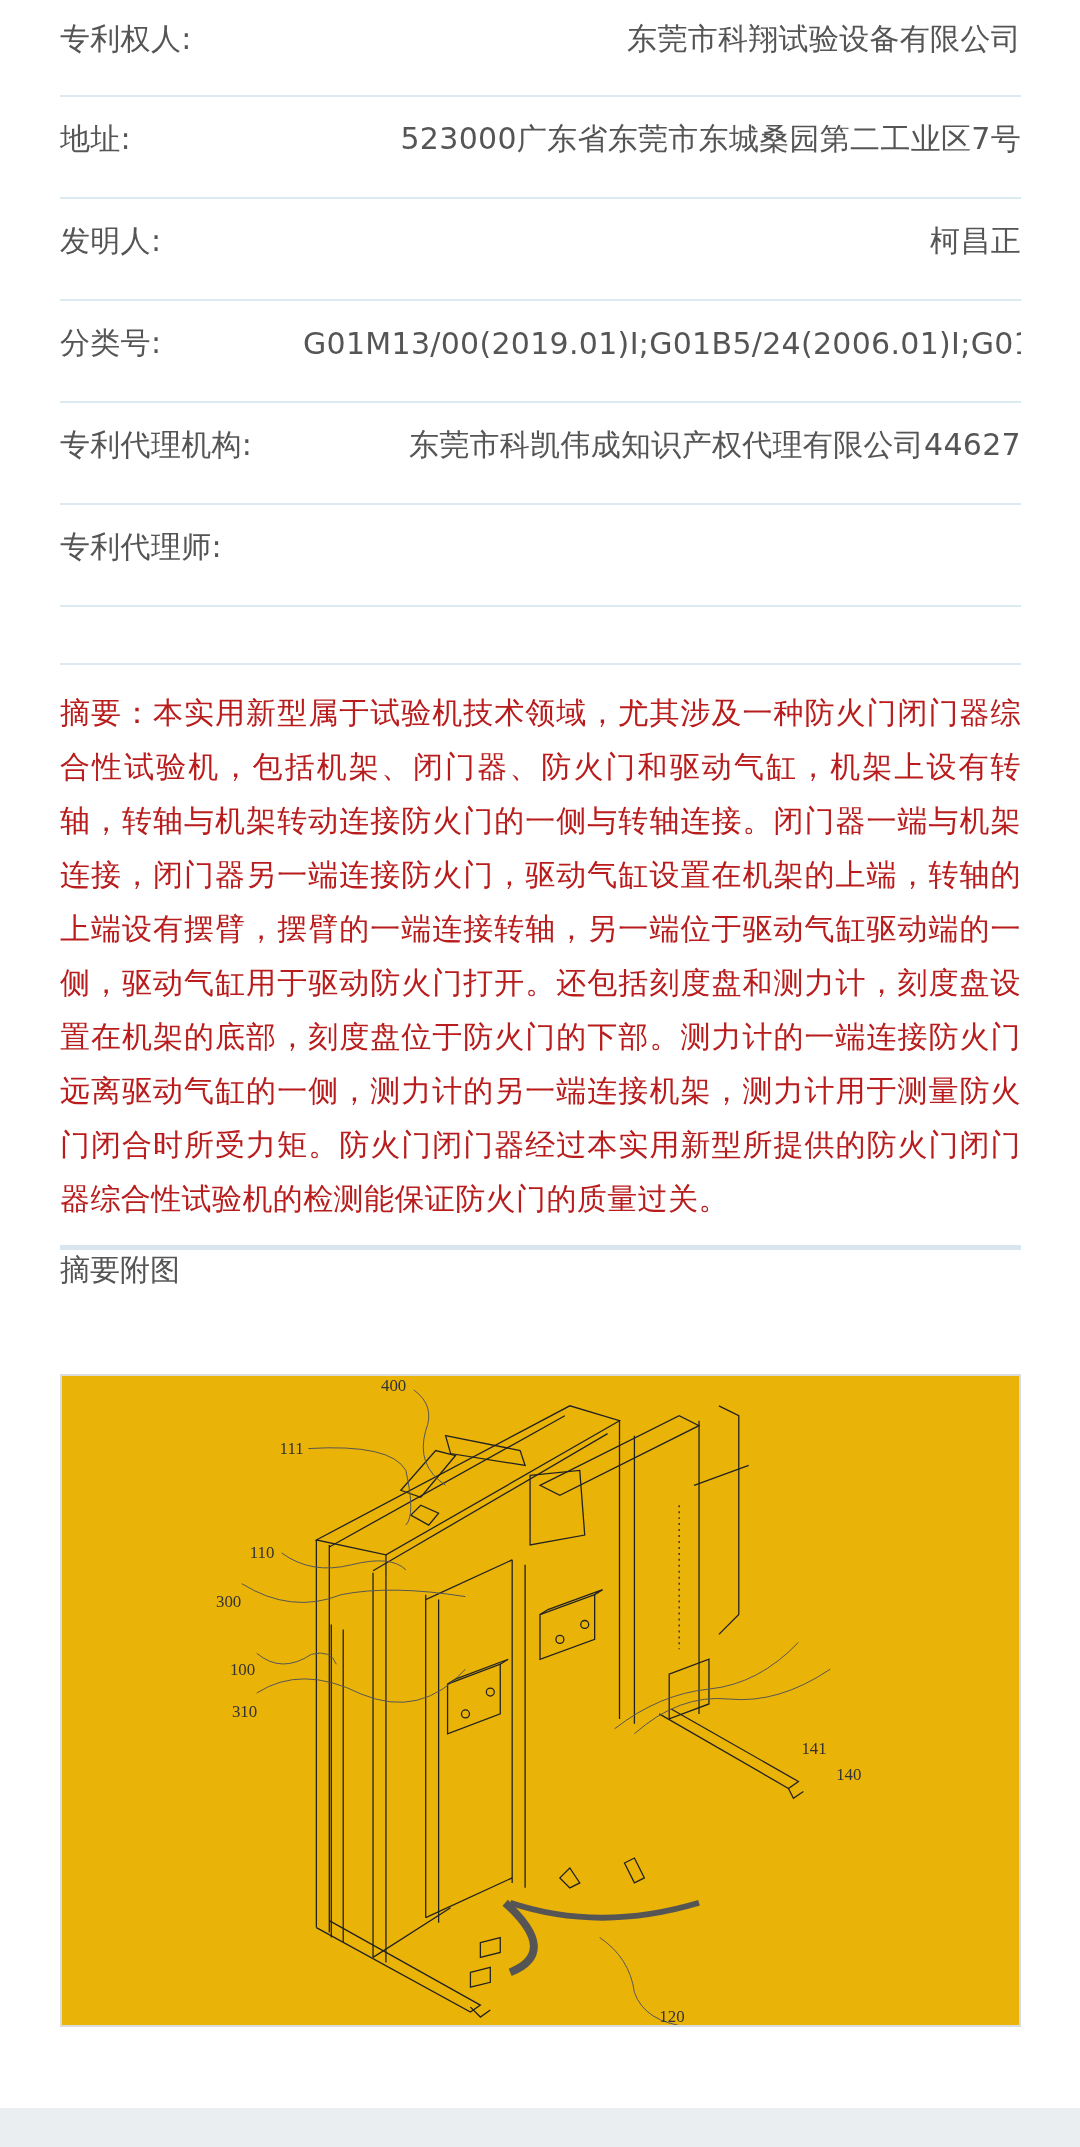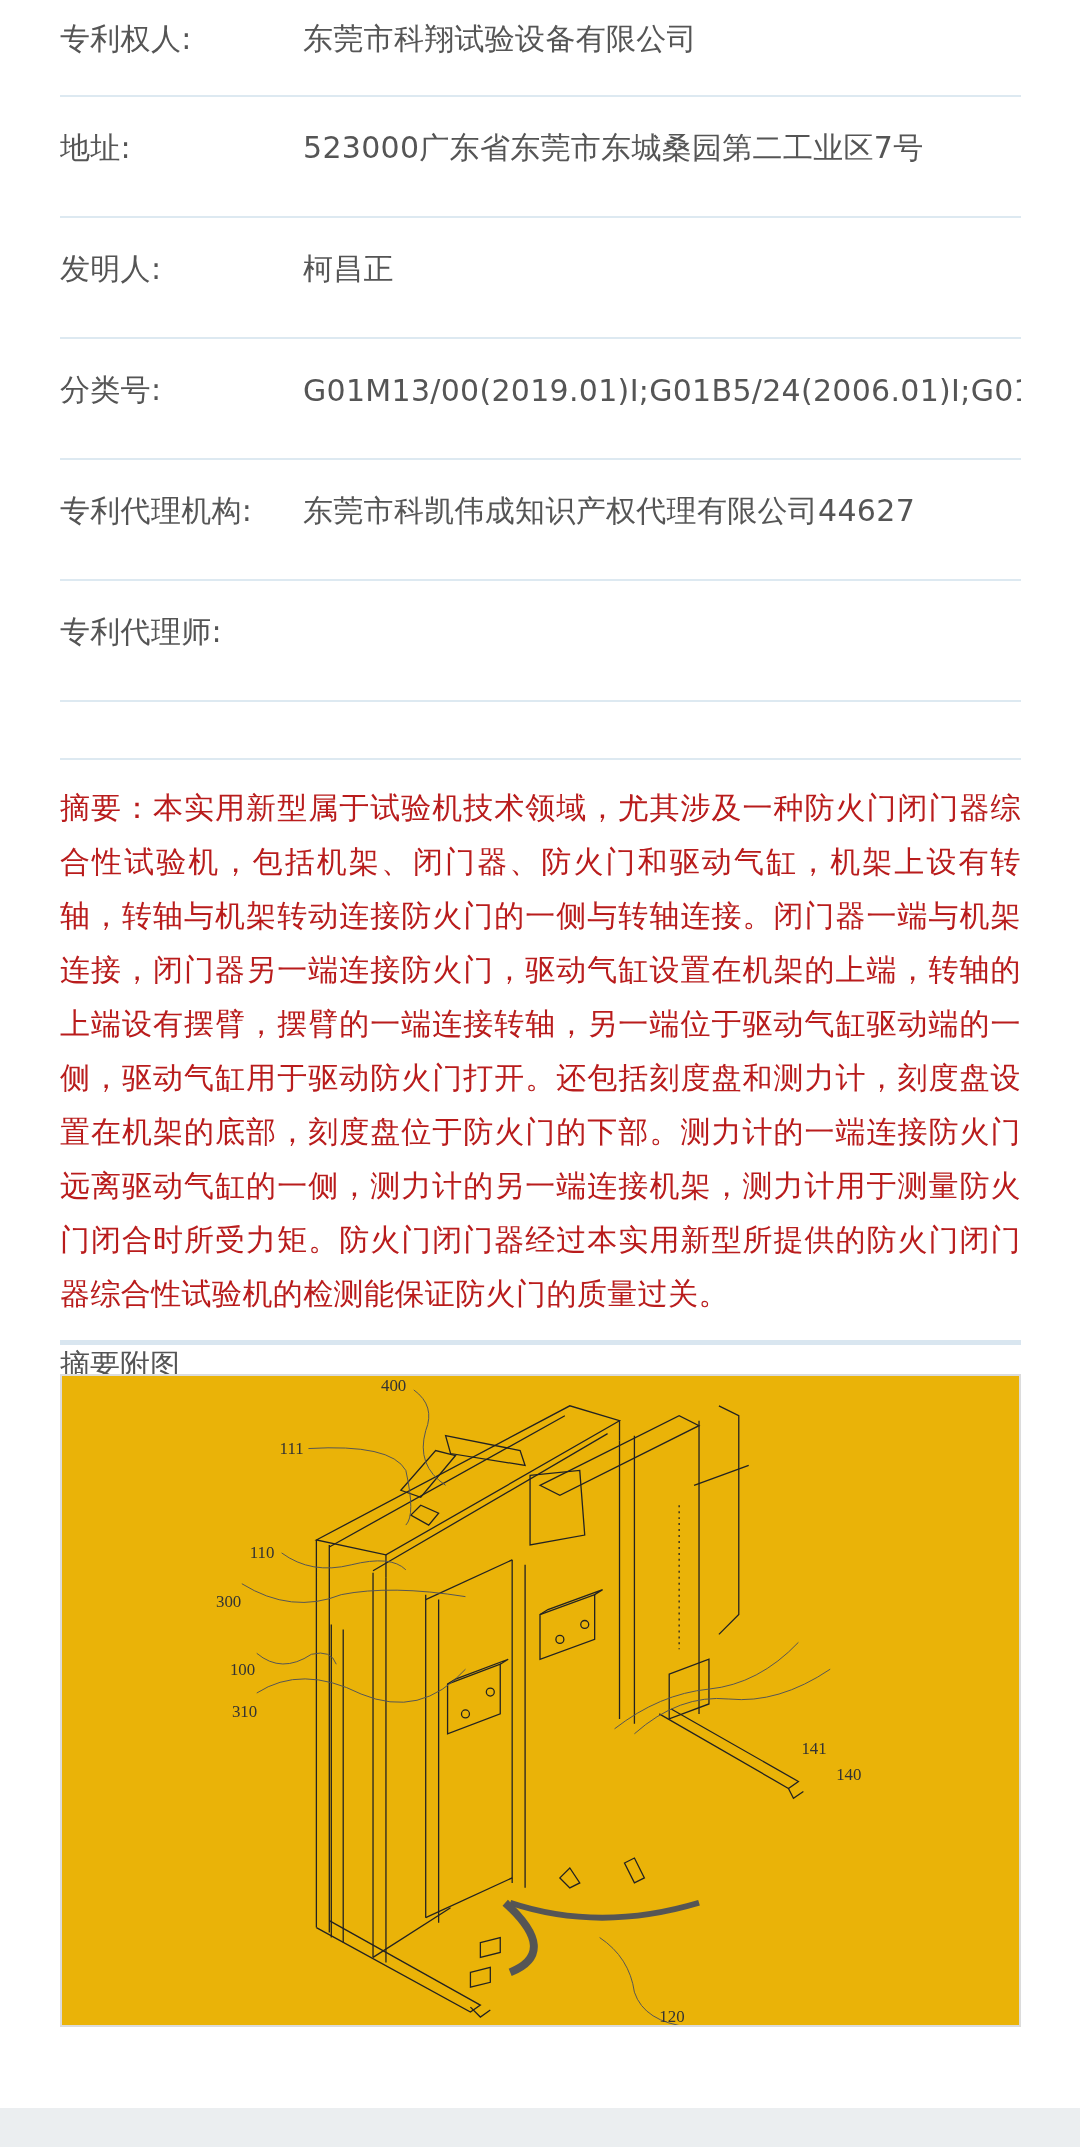--- a/index.html
+++ b/index.html
@@ -12,23 +12,23 @@
   }
   .content { position: absolute; left: 60px; top: 0; width: 961px; }
   .info-row {
     height: 97px; box-sizing: border-box;
     border-bottom: 2px solid #dde9f1;
     display: flex; align-items: center;
     padding-bottom: 16px;
     font-size: 30px; letter-spacing: 0.3px;
     white-space: nowrap; overflow: hidden;
   }
-  .info-row + .info-row { height: 121px; }
+  .info-row + .info-row { height: 102px; }
   .info-label { width: 243px; flex: none; color: #555; }
-  .info-value { flex: 1; color: #555; overflow: hidden; white-space: nowrap; }
+  .info-value { flex: 1; color: #555; overflow: hidden; white-space: nowrap; text-align: right; }
   .spacer-row { height: 56px; border-bottom: 2px solid #dde9f1; }
   .abstract {
     margin-top: 23px;
     font-size: 30px; line-height: 54px; color: #b91c1c;
     text-align: justify; letter-spacing: 0.4px; font-family: Liberation Mono, monospace;
   }
   .thick-divider { margin-top: 17px; height: 5px; background: #d9e6f0; }
   .figure-heading { font-size: 30px; line-height: 40px; color: #555; }
   .figure-frame {
     position: absolute; left: 60px; top: 1374px; width: 961px; height: 653px;

